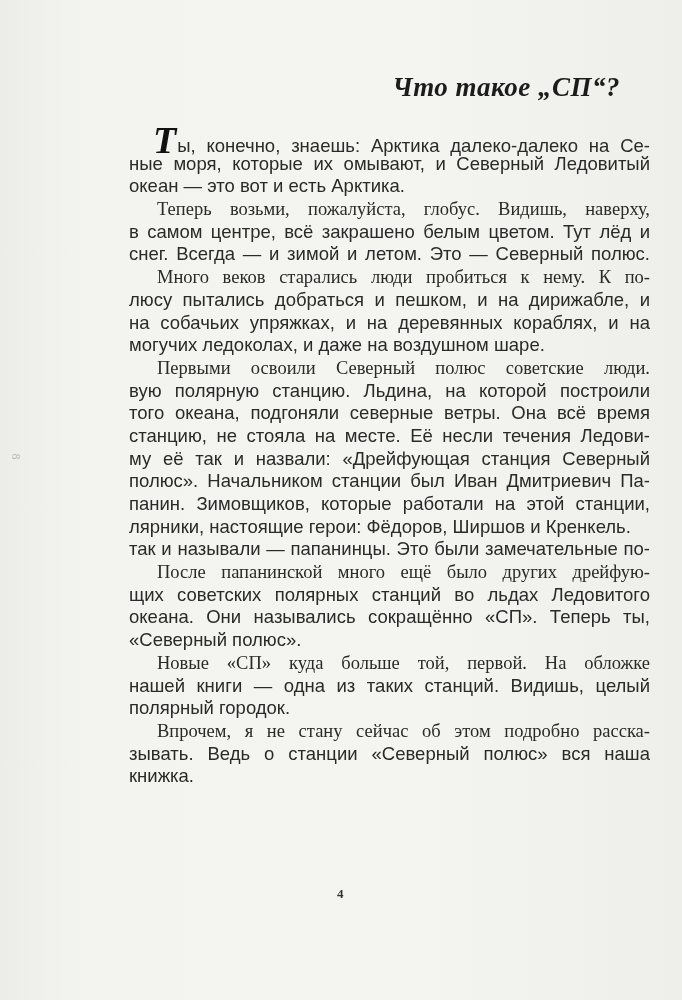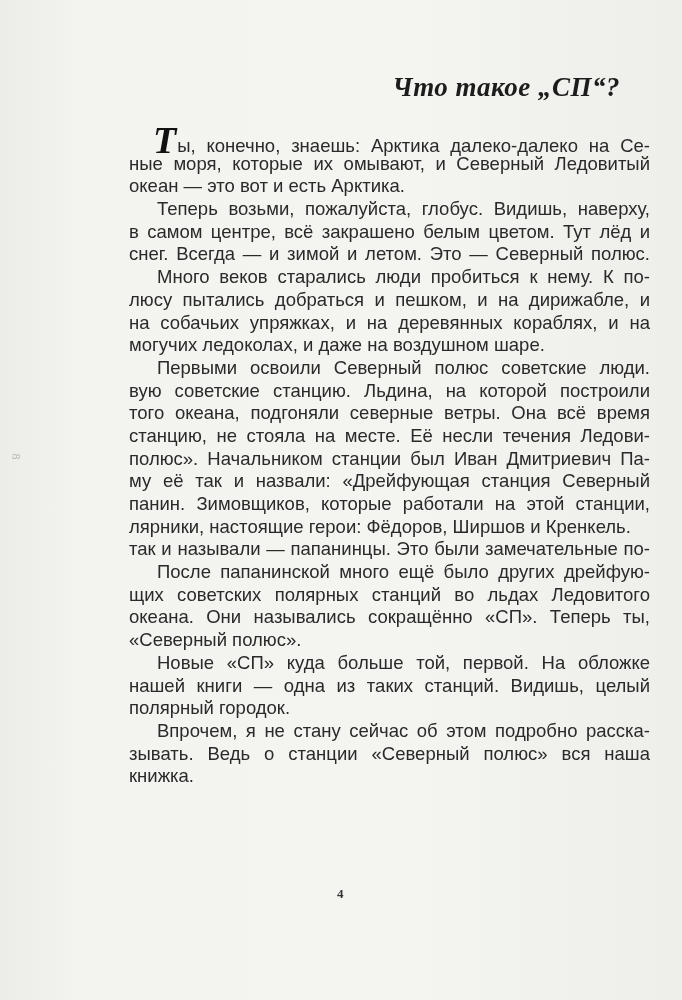--- a/index.html
+++ b/index.html
@@ -48,20 +48,21 @@
       text-align: justify;
       text-align-last: justify;
       white-space: nowrap;
       overflow: visible;
     }
     .line.last {
       text-align-last: left;
     }
     .line.indent {
       padding-left: 28px;
+      font-family: Liberation Serif, serif;
     }
     .line .j {
       display: block;
       width: 100%;
       text-align: justify;
       text-align-last: justify;
       white-space: normal;
     }
     .line.last .j { text-align-last: left; }
     .dropcap {
@@ -130,33 +131,33 @@
       <div class="line">
         <span class="j"><span>на собачьих упряжках, и на деревянных кораблях, и на</span></span>
       </div>
       <div class="line last">
         <span class="j"><span>могучих ледоколах, и даже на воздушном шаре.</span></span>
       </div>
       <div class="line indent">
         <span class="j"><span>Первыми освоили Северный полюс советские люди.</span></span>
       </div>
       <div class="line">
-        <span class="j"><span>вую советские станцию. Льдина, на которой построили</span></span>
+        <span class="j"><span>вую полярную станцию. Льдина, на которой построили</span></span>
       </div>
       <div class="line">
         <span class="j"><span>того океана, подгоняли северные ветры. Она всё время</span></span>
       </div>
       <div class="line">
         <span class="j"><span>станцию, не стояла на месте. Её несли течения Ледови-</span></span>
       </div>
       <div class="line">
+        <span class="j"><span>му её так и назвали: «Дрейфующая станция Северный</span></span>
+      </div>
+      <div class="line">
         <span class="j"><span>полюс». Начальником станции был Иван Дмитриевич Па-</span></span>
-      </div>
-      <div class="line">
-        <span class="j"><span>му её так и назвали: «Дрейфующая станция Северный</span></span>
       </div>
       <div class="line">
         <span class="j"><span>панин. Зимовщиков, которые работали на этой станции,</span></span>
       </div>
       <div class="line last">
         <span class="j"><span>лярники, настоящие герои: Фёдоров, Ширшов и Кренкель.</span></span>
       </div>
       <div class="line">
         <span class="j"><span>так и называли — папанинцы. Это были замечательные по-</span></span>
       </div>

